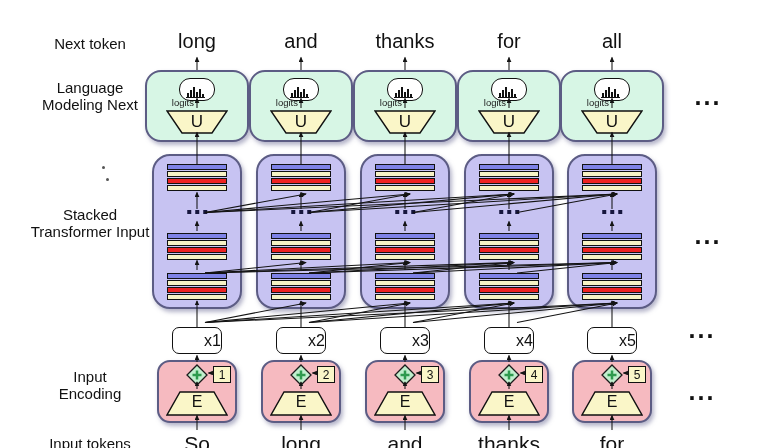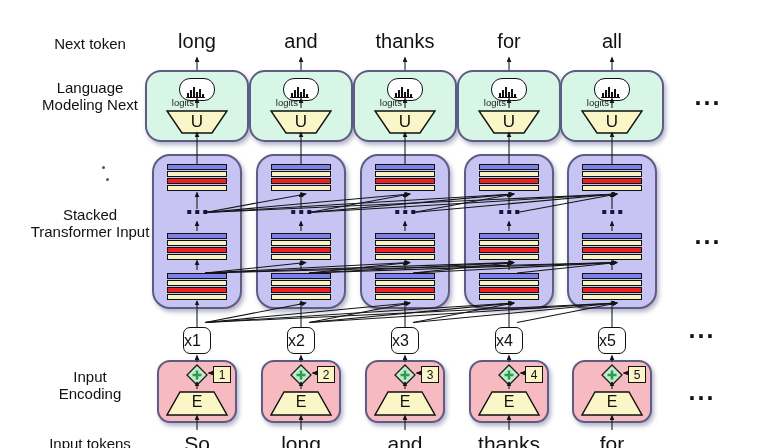--- a/index.html
+++ b/index.html
@@ -37,22 +37,22 @@
   .uletter{top:40px;font-size:17px;}
   .eletter{top:31px;font-size:16px;}
   
   .bargroup{width:60px;}
   .g1{top:8px;} .g2{top:77px;} .g3{top:117px;}
   .bar{height:6px;box-sizing:border-box;border:1px solid #111;margin-bottom:1px;}
   .bar-b{background:var(--bar-blue);} .bar-y{background:var(--bar-yellow);} .bar-r{background:var(--bar-red);}
   .stack-dots{top:54px;display:flex;gap:4.5px;}
   .stack-dots i{width:3.5px;height:3.5px;background:#16163e;display:block;}
   
-  .xbox{top:303px;width:28px;height:27px;box-sizing:border-box;background:#fff;border:1.7px solid #111;
-        border-radius:7px;display:flex;align-items:center;justify-content:flex-start;font-size:16px;}
+  .xbox{top:303px;width:50px;height:27px;box-sizing:border-box;background:#fff;border:1.7px solid #111;
+        border-radius:7px;display:flex;align-items:center;justify-content:flex-end;font-size:16px;}
   
   .diamond{top:2px;}
   .pos{top:4px;left:calc(50% + 16px);transform:none;width:18px;height:17px;box-sizing:border-box;
        background:var(--trapezoid-fill);border:1.5px solid #111;display:flex;align-items:center;
        justify-content:center;font-size:12px;}
   .trapE{top:29px;}
   
   #overlay{position:absolute;left:0;top:0;z-index:6;pointer-events:none;}
   .cols-layer{position:absolute;left:0;top:0;width:760px;height:448px;z-index:2;padding-left:34px;}
   .divider{position:absolute;left:0;top:441px;width:760px;height:2px;background:#d9dee7;}

